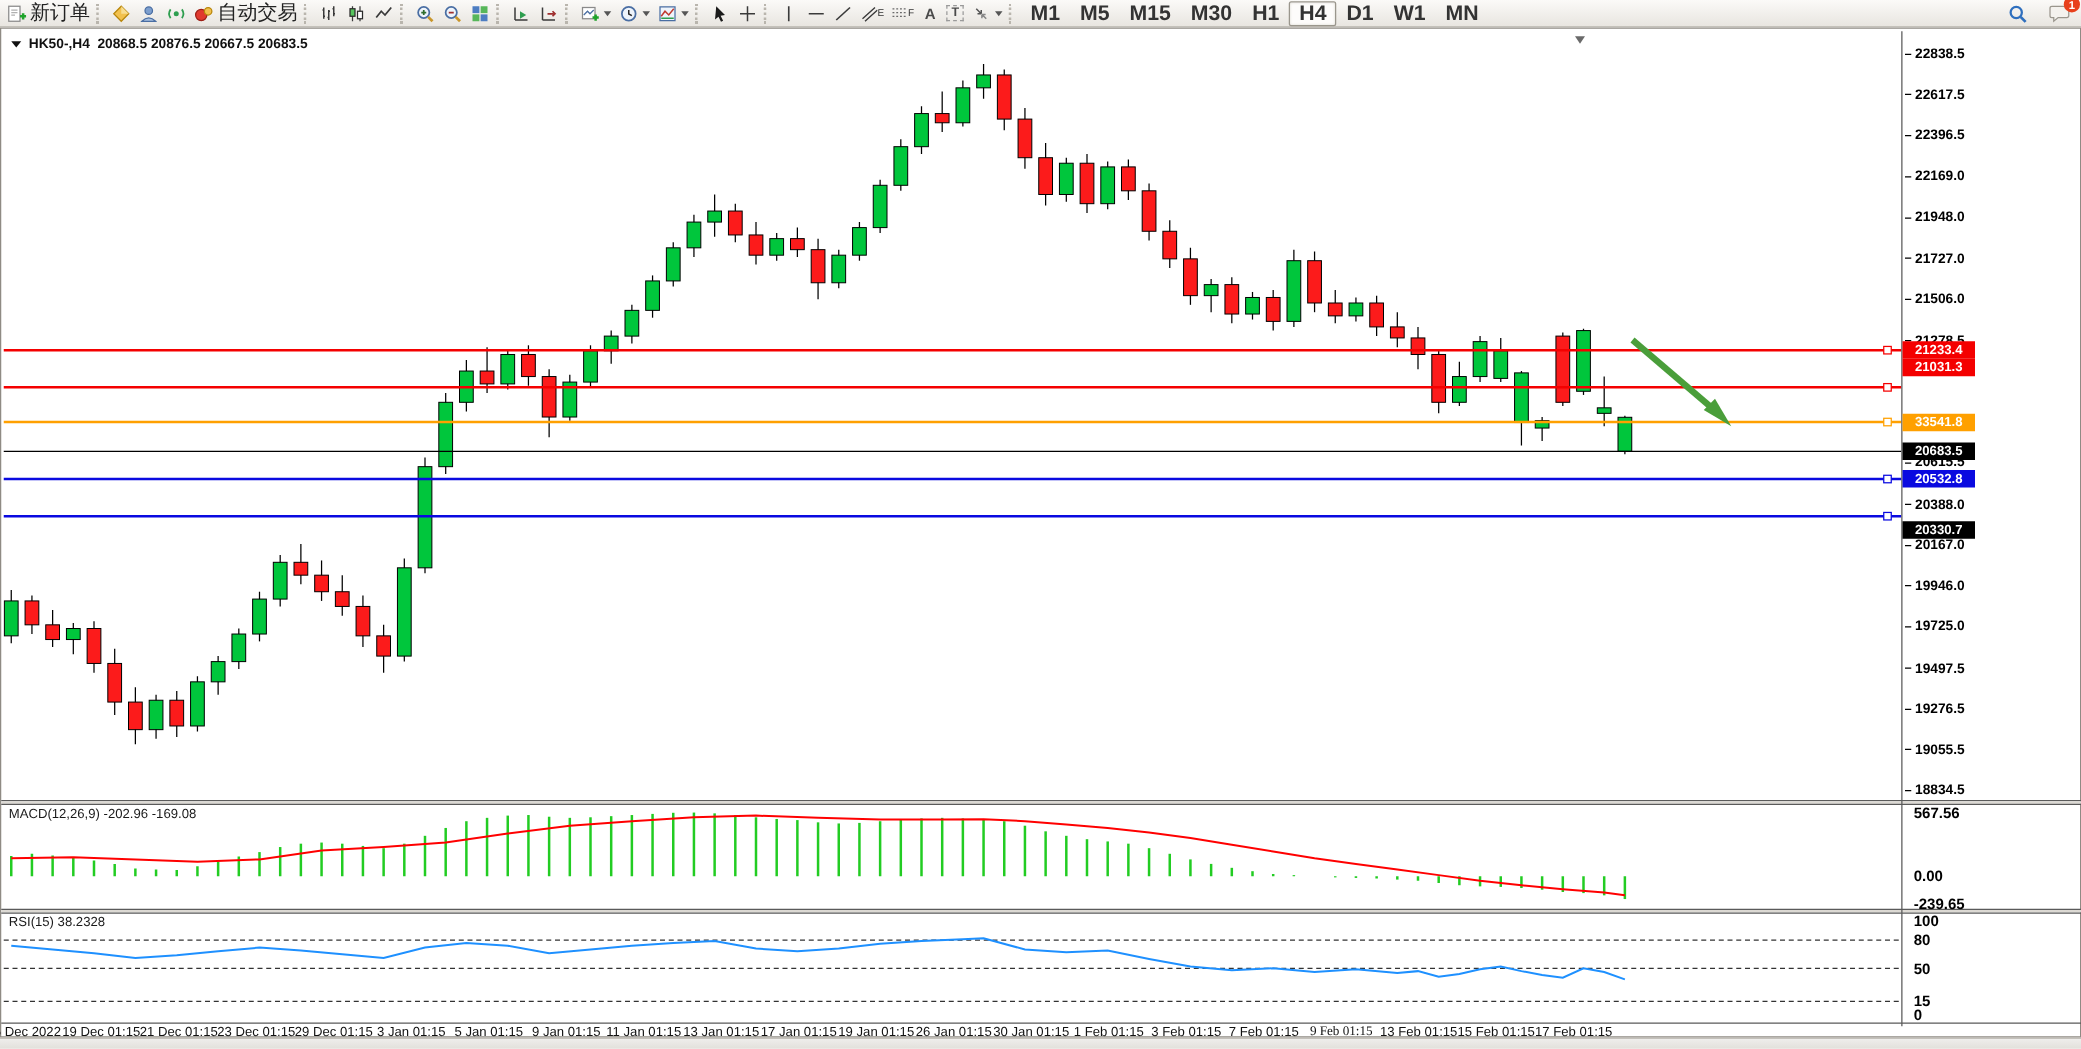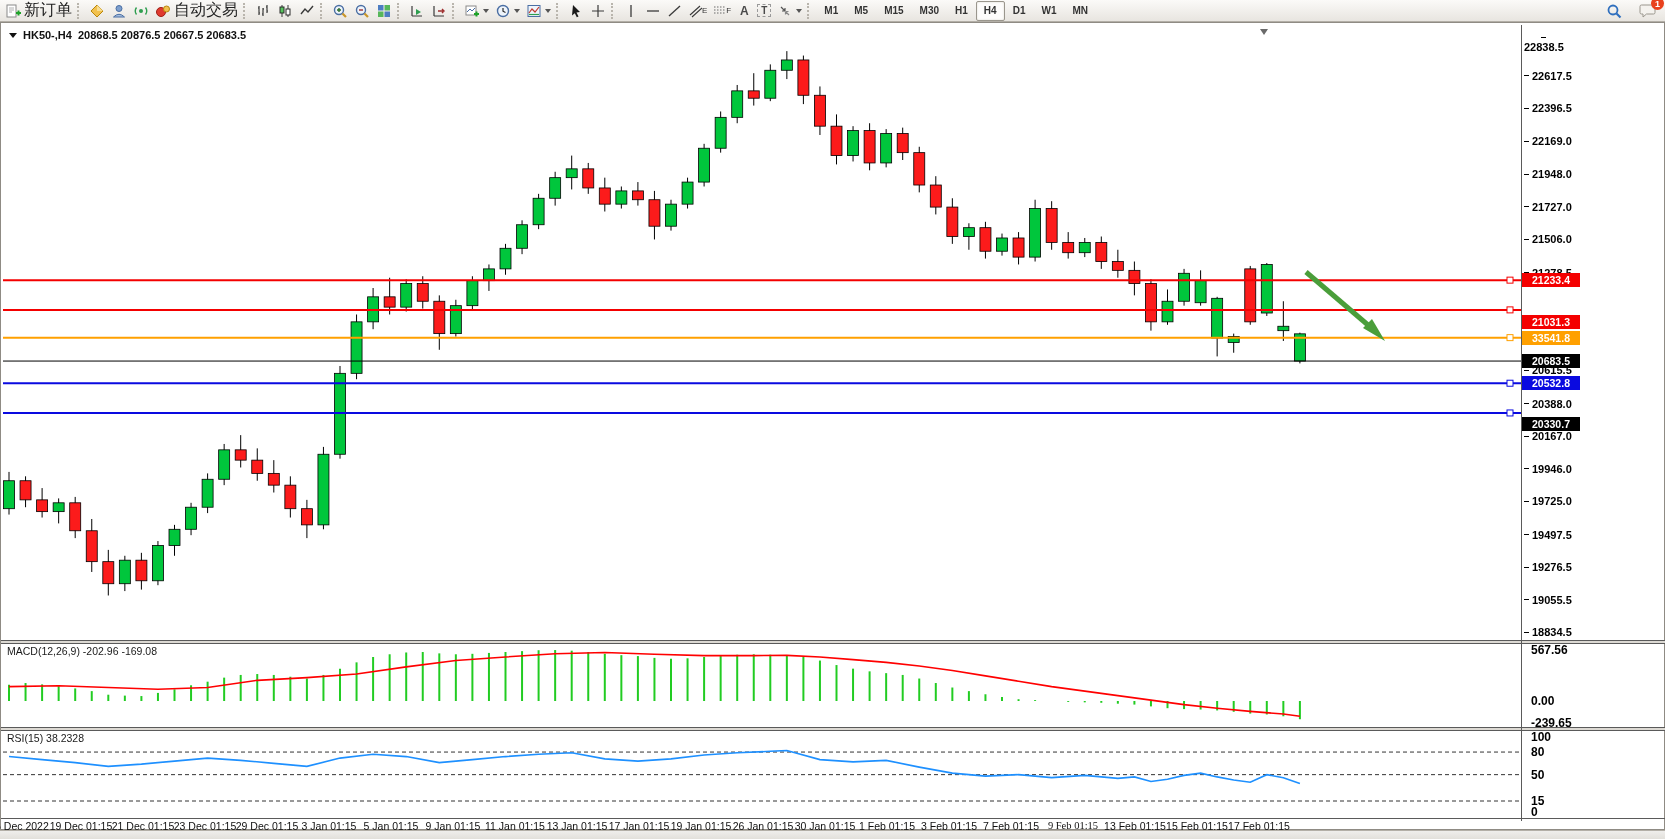--- a/index.html
+++ b/index.html
@@ -11,21 +11,21 @@
   .toolbar { position:absolute; left:0; top:0; width:1665px; height:22px;
     background:linear-gradient(#fbfaf8,#e8e5e0); border-bottom:1px solid #b3afa7;
     display:flex; align-items:center; padding-left:2px; }
   .tbtn { height:20px; min-width:20px; display:flex; align-items:center; justify-content:center;
     padding:0 2px; border:1px solid transparent; border-radius:2px; cursor:default; }
   .tbtn .lbl { font-size:16px; color:#222; margin-left:3px; white-space:nowrap; }
   .tsep { width:7px; height:16px; margin:0 2px; border-left:2px dotted #b9b5ad; }
   .caret { width:0; height:0; border-left:3px solid transparent; border-right:3px solid transparent;
     border-top:4px solid #555; margin-left:3px; }
   .tf-group { display:flex; align-items:center; }
-  .tfbtn { font-size:10px; font-weight:bold; color:#333; padding:2px 7px; height:20px;
+  .tfbtn { font-size:17px; font-weight:bold; color:#333; padding:2px 7px; height:20px;
     display:flex; align-items:center; border:1px solid transparent; border-radius:2px; }
   .tfbtn.active { background:#fdfcfb; border-color:#9a968d; box-shadow:inset 0 0 2px #d8d4cc; }
   .tb-right { position:absolute; right:6px; top:0; height:22px; display:flex; align-items:center; gap:10px; }
   .badge-red { position:absolute; right:-6px; top:-5px; background:#e8401c; color:#fff;
     font-size:9px; font-weight:bold; border-radius:7px; min-width:13px; height:13px;
     display:flex; align-items:center; justify-content:center; padding:0 2px; }
 
   
   .chartwin { position:absolute; left:0; top:22px; width:1665px; height:808px; background:#fff;
     border:1px solid #8f8b84; }
@@ -551,21 +551,21 @@
     <div class="panel-border" style="top:704px"></div>
     <div class="panel-gap" style="top:705px;height:2px"></div>
     <div class="panel-border" style="top:707px"></div>
     <div class="panel-border" style="top:795px"></div>
     <div class="vaxis-border"></div>
 
     <div class="ind-label" style="top:622px">MACD(12,26,9) -202.96 -169.08</div>
     <div class="ind-label" style="top:709px">RSI(15) 38.2328</div>
 
     <div id="price-axis">
-        <div class="tick" style="top: 21px; flex-direction: column;">
+        <div class="tick" style="top: 21px;">
           <span class="dash"></span>
           <span>22838.5</span>
         </div>
         <div class="tick" style="top: 53.5143px;">
           <span class="dash"></span>
           <span>22617.5</span>
         </div>
         <div class="tick" style="top: 86.0287px;">
           <span class="dash"></span>
           <span>22396.5</span>
@@ -620,21 +620,21 @@
         </div>
         <div class="tick" style="top: 577.569px;">
           <span class="dash"></span>
           <span>19055.5</span>
         </div>
         <div class="tick" style="top: 610.083px;">
           <span class="dash"></span>
           <span>18834.5</span>
         </div>
         <div class="pricebadge" style="top: 257.148px; background: rgb(244, 0, 0);">21233.4</div>
-        <div class="pricebadge" style="top: 299px; background: rgb(244, 0, 0);">21031.3</div>
+        <div class="pricebadge" style="top: 271px; background: rgb(244, 0, 0);">21031.3</div>
         <div class="pricebadge" style="top: 314.63px; background: rgb(255, 160, 0);">33541.8</div>
         <div class="pricebadge" style="top: 338.052px; background: rgb(0, 0, 0);">20683.5</div>
         <div class="pricebadge" style="top: 360.223px; background: rgb(10, 10, 224);">20532.8</div>
         <div class="pricebadge" style="top: 389.957px; background: #000000; margin-top: 11px;">20330.7</div>
         <div class="ind-tick" style="top: 626.999px;">567.56</div>
         <div class="ind-tick" style="top: 678px;">0.00</div>
         <div class="ind-tick" style="top: 699.535px;">-239.65</div>
         <div class="ind-tick" style="top: 714px;">100</div>
         <div class="ind-tick" style="top: 729.06px;">80</div>
         <div class="ind-tick" style="top: 751.65px;">50</div>

